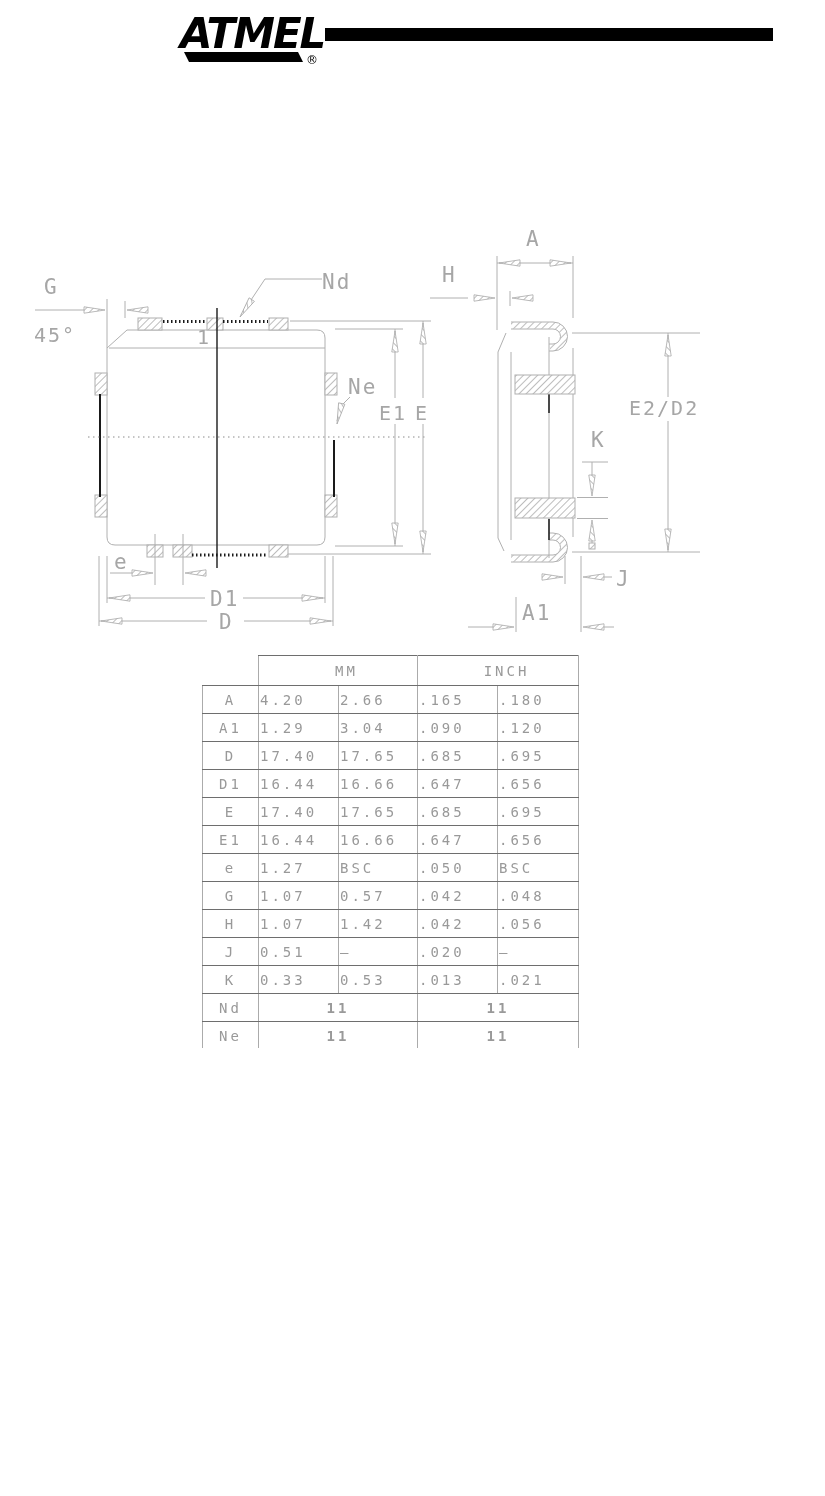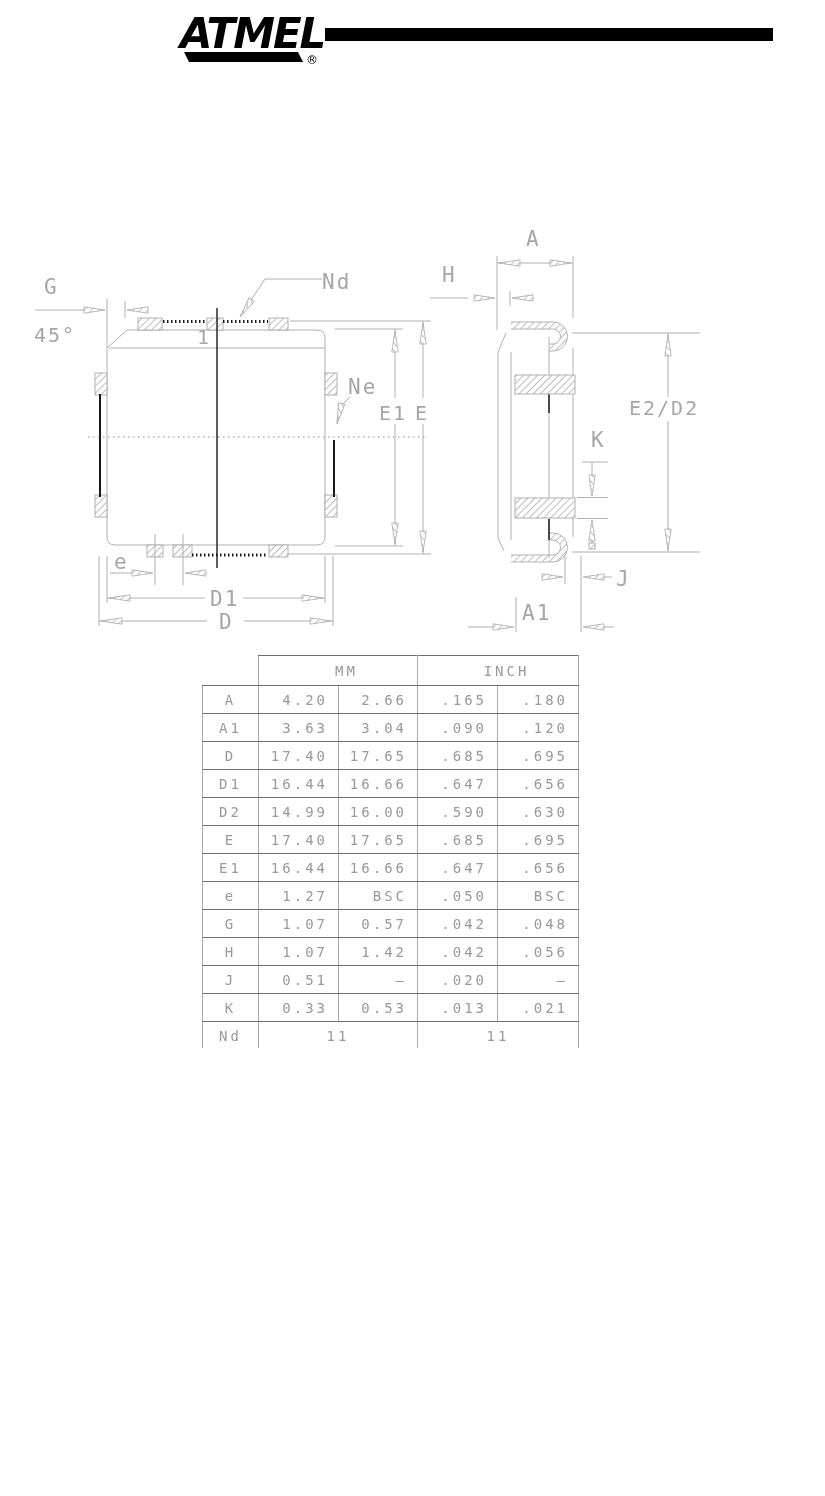--- a/index.html
+++ b/index.html
@@ -12,22 +12,22 @@
   #draw{position:absolute;left:0;top:222px;}
   
   #dimtable{position:absolute;left:202px;top:655px;border-collapse:collapse;table-layout:fixed;
             color:#999999;font-size:14px;letter-spacing:3px;}
   #dimtable td{height:25px;border-top:1px solid #6e6e6e;border-bottom:1px solid #6e6e6e;
                border-left:1px solid #ababab;border-right:1px solid #ababab;
                white-space:nowrap;overflow:hidden;}
   #dimtable td.hd{text-align:center;height:27px;padding-left:18px;}
   #dimtable td.nob{border:none;}
   #dimtable td.sym{text-align:center;}
-  #dimtable td.val{text-align:right;padding-right:10px;}
-  #dimtable td.cnt{text-align:center;}
+  #dimtable td.val{text-align:left;padding-right:10px;}
+  #dimtable td.cnt{text-align:center;font-weight:bold;}
   
   #bot-rule{position:absolute;left:0;top:1448px;width:772px;height:13px;background:#000;}
 </style>
 </head>
 <body>
 
 <div id="page">
 
   <svg id="logo" viewBox="0 0 160 64">
     <text x="10" y="44" font-family="DejaVu Sans, sans-serif" font-weight="bold" font-style="italic" font-size="42" letter-spacing="-2" fill="#000">ATMEL</text>
@@ -219,45 +219,38 @@
     </tr>
     <tr>
           <td class="sym">A</td>
           <td class="val">4.20</td>
           <td class="val">2.66</td>
           <td class="val">.165</td>
           <td class="val">.180</td>
         </tr>
     <tr>
           <td class="sym">A1</td>
-          <td class="val">3.63</td>
+          <td class="val">1.29</td>
           <td class="val">3.04</td>
           <td class="val">.090</td>
           <td class="val">.120</td>
         </tr>
     <tr>
           <td class="sym">D</td>
           <td class="val">17.40</td>
           <td class="val">17.65</td>
           <td class="val">.685</td>
           <td class="val">.695</td>
         </tr>
     <tr>
           <td class="sym">D1</td>
           <td class="val">16.44</td>
           <td class="val">16.66</td>
           <td class="val">.647</td>
           <td class="val">.656</td>
-        </tr>
-    <tr>
-          <td class="sym">D2</td>
-          <td class="val">14.99</td>
-          <td class="val">16.00</td>
-          <td class="val">.590</td>
-          <td class="val">.630</td>
         </tr>
     <tr>
           <td class="sym">E</td>
           <td class="val">17.40</td>
           <td class="val">17.65</td>
           <td class="val">.685</td>
           <td class="val">.695</td>
         </tr>
     <tr>
           <td class="sym">E1</td>

